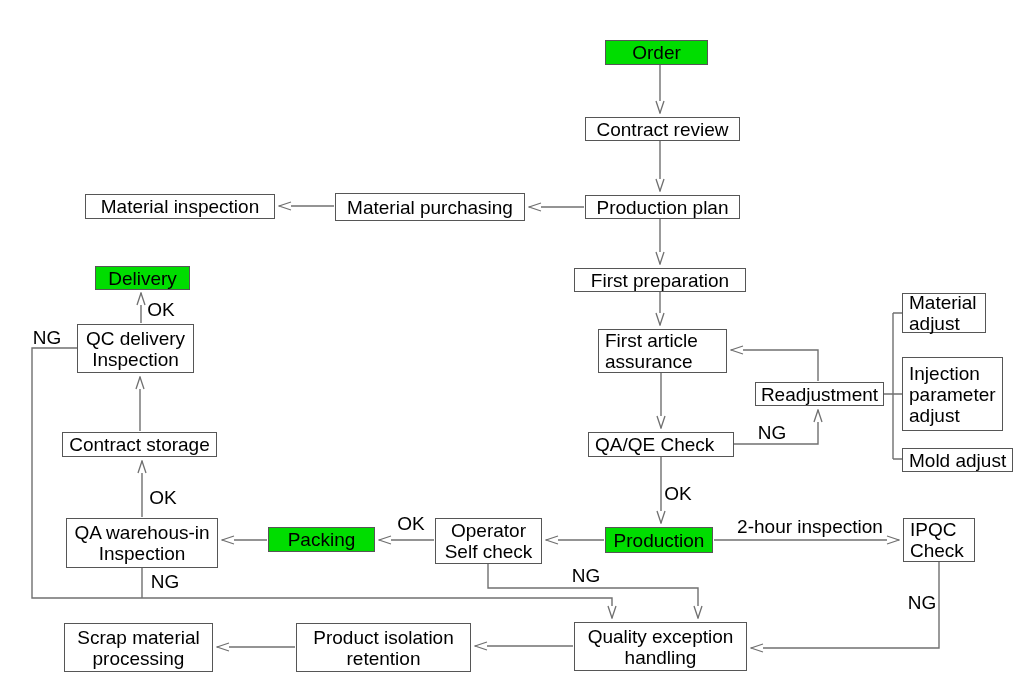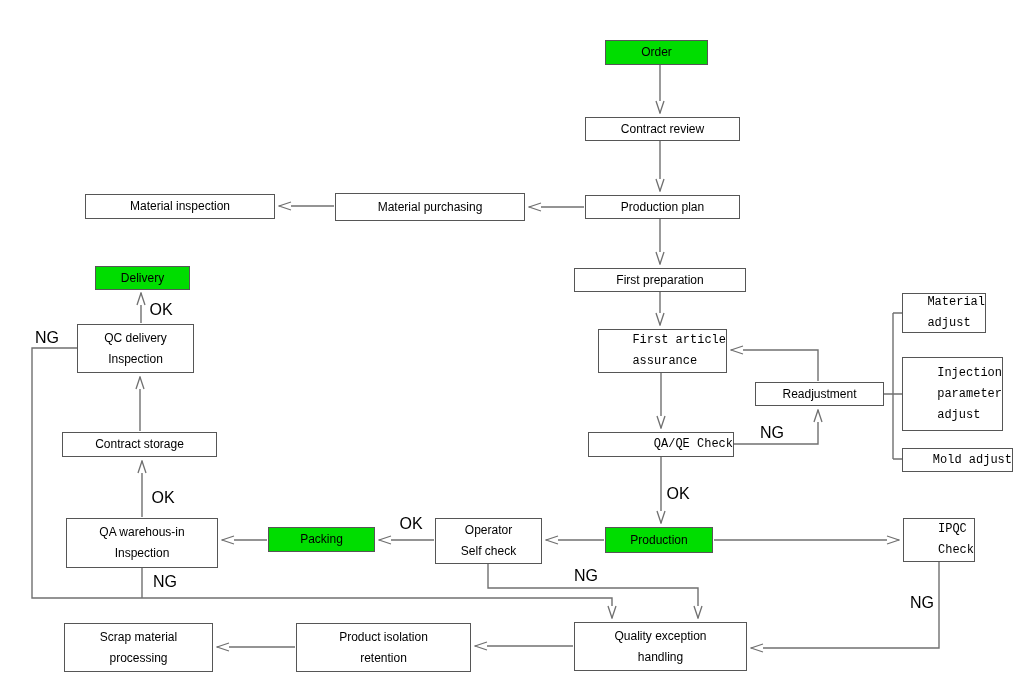--- a/index.html
+++ b/index.html
@@ -13,27 +13,27 @@
   .stage{
     position:relative;width:1024px;height:695px;background:var(--bg);
     font-family:"Liberation Sans","DejaVu Sans",sans-serif;color:var(--text);
     overflow:hidden;
   }
   .edges{position:absolute;left:0;top:0;pointer-events:none;}
   .edges polyline,.edges path.conn{fill:none;stroke:var(--line);stroke-width:1.4;}
   .node{
     position:absolute;box-sizing:border-box;border:1.5px solid var(--border);
     background:#ffffff;display:flex;align-items:center;justify-content:center;
-    font-size:12px;line-height:21px;text-align:center;
+    font-size:19px;line-height:21px;text-align:center;
   }
   .node span{white-space:pre-line;}
   .node.green{background:var(--green);}
-  .node.left{justify-content:flex-end;text-align:left;padding-left:20px;font-family:Liberation Mono, monospace;}
+  .node.left{justify-content:flex-start;text-align:left;padding-left:6px;}
   .elabel{
-    position:absolute;transform:translate(-50%,-50%);font-size:16px;
+    position:absolute;transform:translate(-50%,-50%);font-size:19px;
     line-height:21px;white-space:nowrap;
   }
   
   .n-order{left:605px;top:40px;width:103px;height:25px}
   .n-contract{left:585px;top:117px;width:155px;height:24px}
   .n-plan{left:585px;top:195px;width:155px;height:24px}
   .n-purchasing{left:335px;top:193px;width:190px;height:28px}
   .n-minspection{left:85px;top:194px;width:190px;height:25px}
   .n-stock{left:574px;top:268px;width:172px;height:24px}
   .n-first{left:598px;top:329px;width:129px;height:44px}
@@ -178,20 +178,21 @@
       <span>Product isolation
 retention</span>
     </div>
   <div class="node n-scrap">
       <span>Scrap material
 processing</span>
     </div>
 
   <span class="elabel l-qaqe-ok">OK</span>
   <span class="elabel l-qaqe-ng">NG</span>
+  <span class="elabel l-2hour">2-hour inspection</span>
   <span class="elabel l-op-ok">OK</span>
   <span class="elabel l-op-ng">NG</span>
   <span class="elabel l-ipqc-ng">NG</span>
   <span class="elabel l-wh-ok">OK</span>
   <span class="elabel l-wh-ng">NG</span>
   <span class="elabel l-qc-ok">OK</span>
   <span class="elabel l-qc-ng">NG</span>
 
 </div>
 

